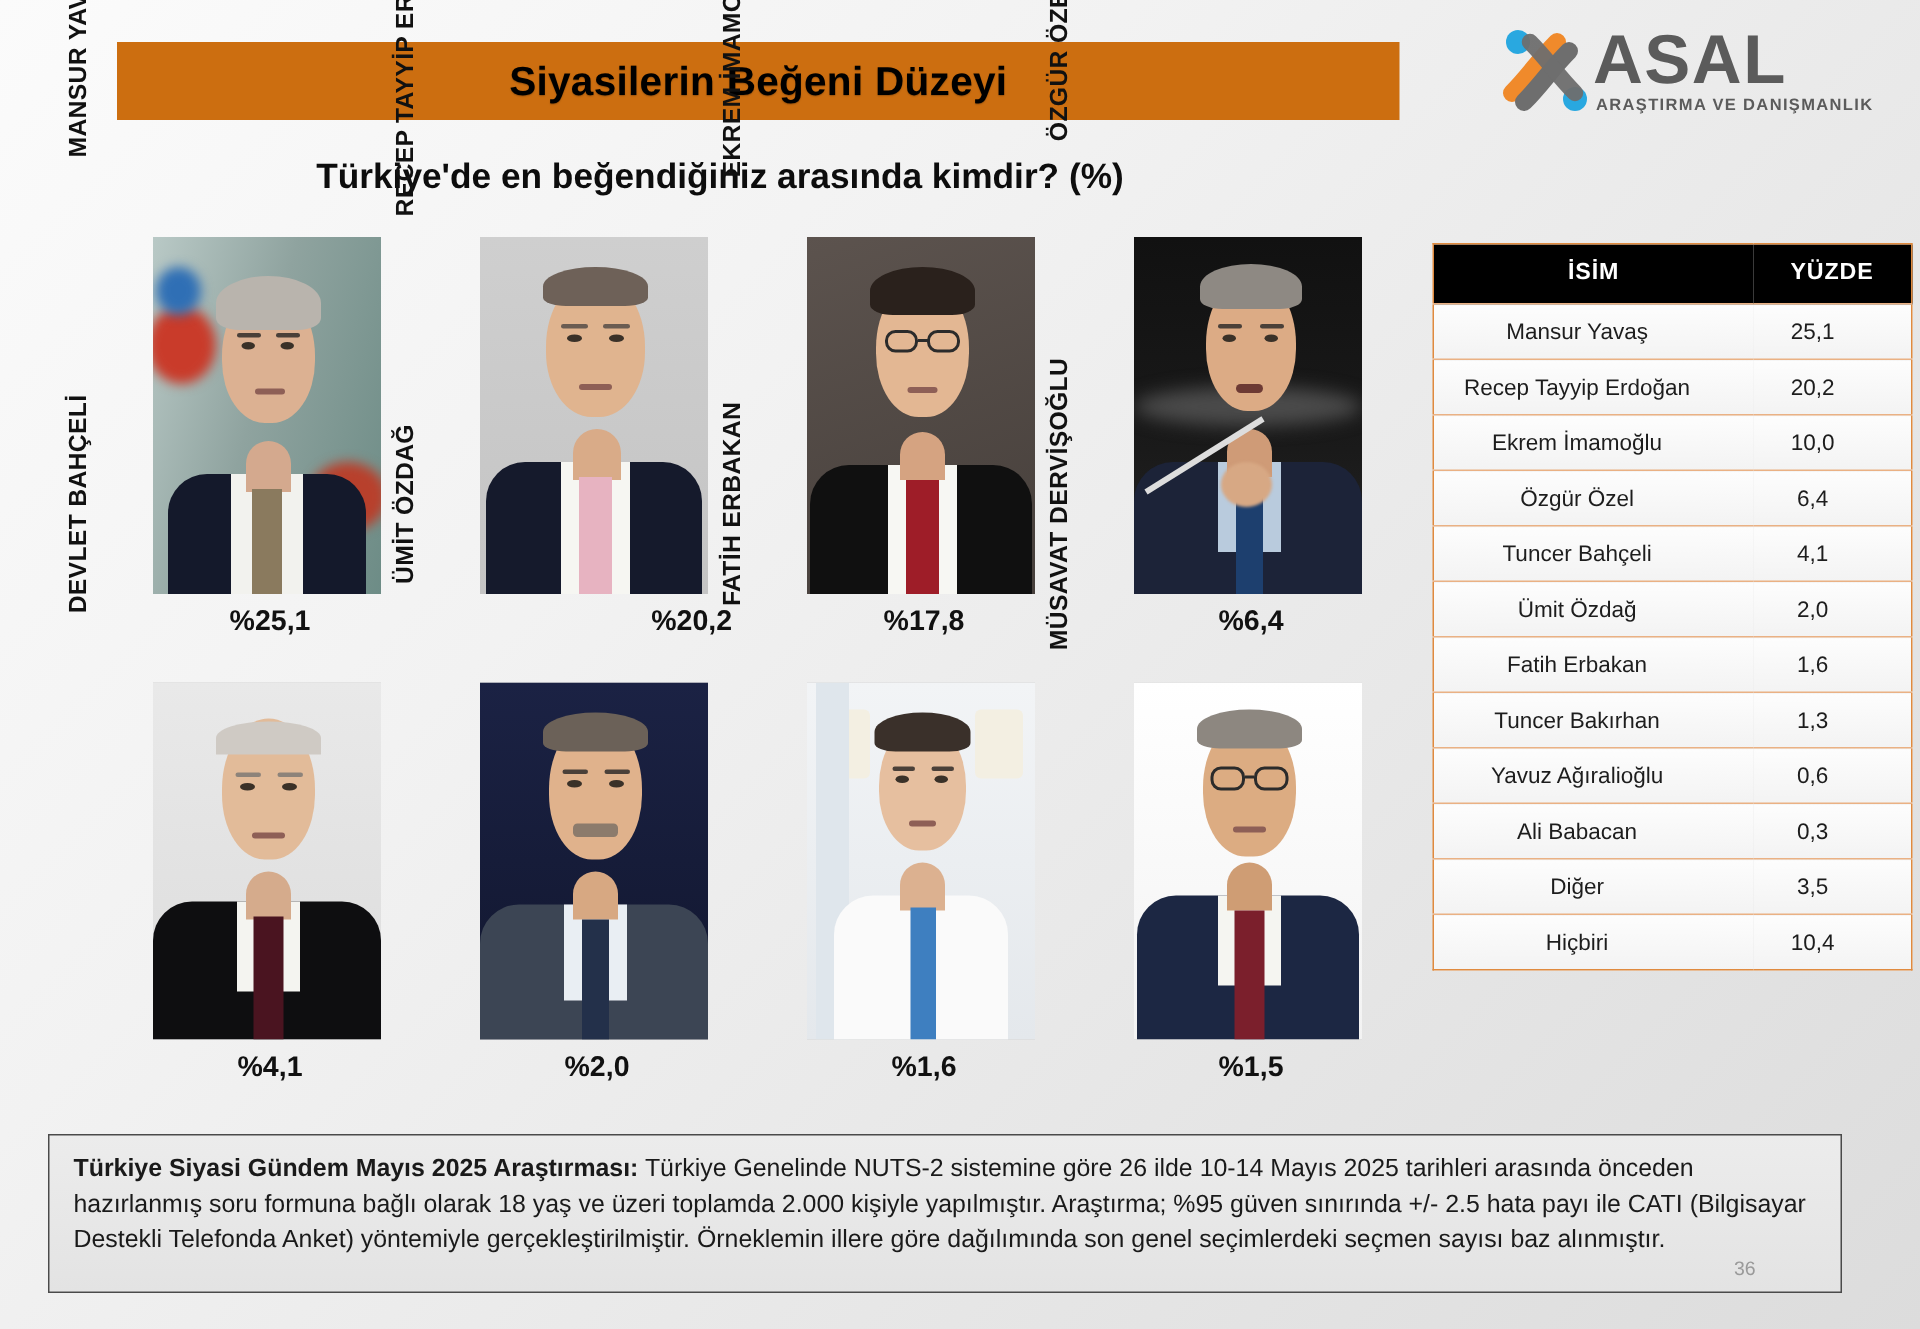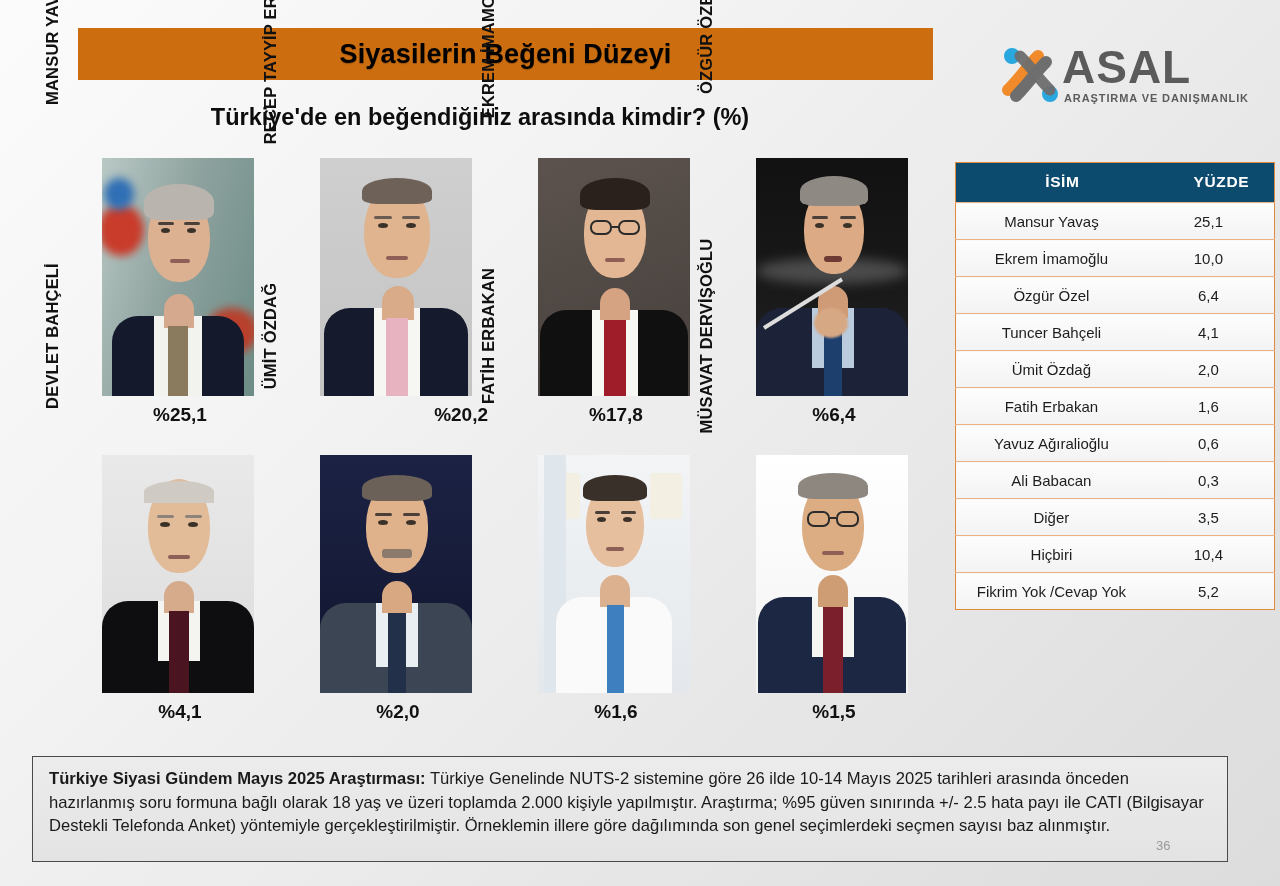--- a/index.html
+++ b/index.html
@@ -27,21 +27,21 @@
     font-size: 27px;
     font-weight: bold;
     letter-spacing: .2px;
     text-shadow: 0 1px 1px rgba(0,0,0,.25);
   }
 
   
   #logo {
     position: absolute;
     left: 1000px; top: 14px;
-    width: 225px; height: 78px; margin-top: 28px;
+    width: 225px; height: 78px;
   }
   #logo-mark { position: absolute; left: 0; top: 4px; width: 62px; height: 58px; }
   #logo-text-wrap {
     position: absolute; left: 62px; top: 0;
     width: 163px; height: 78px;
   }
   #logo-word {
     position: absolute; left: 0; top: 2px;
     font-size: 46px; font-weight: bold; letter-spacing: 1px;
     color: #5b5b5b; line-height: 1;
@@ -118,21 +118,21 @@
   .mouth { position:absolute; background:#8e5f56; border-radius:3px; }
 
   
   #table {
     position: absolute;
     left: 955px; top: 162px;
     width: 320px;
     border: 1px solid #e08a3e;
     border-collapse: collapse;
   }
-  #table .thead-row { background: #0c4a6e; }
+  #table .thead-row { background: #000000; }
   #table th {
     color: #fff;
     font-size: 15.5px;
     font-weight: bold;
     letter-spacing: .6px;
     padding: 10px 0 11px;
     border: none;
   }
   #table th.c-name { width: 214px; }
   #table th.c-val  { width: 106px; text-align: center; }
@@ -353,58 +353,62 @@
       <th class="c-name">İSİM</th>
       <th class="c-val">YÜZDE</th>
     </tr>
   </thead>
   <tbody id="table-body">
       <tr>
         <td class="c-name">Mansur Yavaş</td>
         <td class="c-val">25,1</td>
       </tr>
       <tr>
+        <td class="c-name">Recep Tayyip Erdoğan</td>
+        <td class="c-val">20,2</td>
+      </tr>
+      <tr>
         <td class="c-name">Ekrem İmamoğlu</td>
         <td class="c-val">10,0</td>
       </tr>
       <tr>
         <td class="c-name">Özgür Özel</td>
         <td class="c-val">6,4</td>
       </tr>
       <tr>
         <td class="c-name">Tuncer Bahçeli</td>
         <td class="c-val">4,1</td>
       </tr>
       <tr>
         <td class="c-name">Ümit Özdağ</td>
         <td class="c-val">2,0</td>
       </tr>
       <tr>
         <td class="c-name">Fatih Erbakan</td>
         <td class="c-val">1,6</td>
       </tr>
       <tr>
+        <td class="c-name">Tuncer Bakırhan</td>
+        <td class="c-val">1,3</td>
+      </tr>
+      <tr>
         <td class="c-name">Yavuz Ağıralioğlu</td>
         <td class="c-val">0,6</td>
       </tr>
       <tr>
         <td class="c-name">Ali Babacan</td>
         <td class="c-val">0,3</td>
       </tr>
       <tr>
         <td class="c-name">Diğer</td>
         <td class="c-val">3,5</td>
       </tr>
       <tr>
         <td class="c-name">Hiçbiri</td>
         <td class="c-val">10,4</td>
       </tr>
-      <tr>
-        <td class="c-name">Fikrim Yok /Cevap Yok</td>
-        <td class="c-val">5,2</td>
-      </tr>
     </tbody>
 </table>
 
 <div id="footnote">
   <b>Türkiye Siyasi Gündem Mayıs 2025 Araştırması:</b><span> Türkiye Genelinde NUTS-2 sistemine göre 26 ilde 10-14 Mayıs 2025 tarihleri arasında önceden hazırlanmış soru formuna bağlı olarak 18 yaş ve üzeri toplamda 2.000 kişiyle yapılmıştır. Araştırma; %95 güven sınırında +/- 2.5 hata payı ile CATI (Bilgisayar Destekli Telefonda Anket) yöntemiyle gerçekleştirilmiştir. Örneklemin illere göre dağılımında son genel seçimlerdeki seçmen sayısı baz alınmıştır.</span>
 </div>
 <div id="page-number">36</div>
 
 </body></html>

